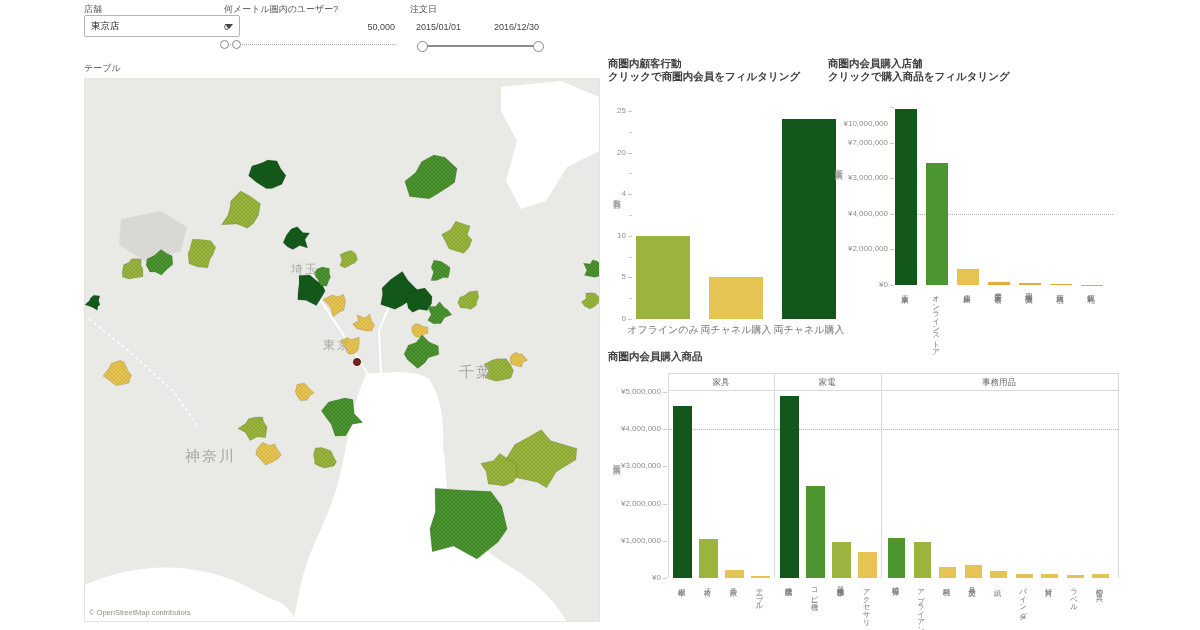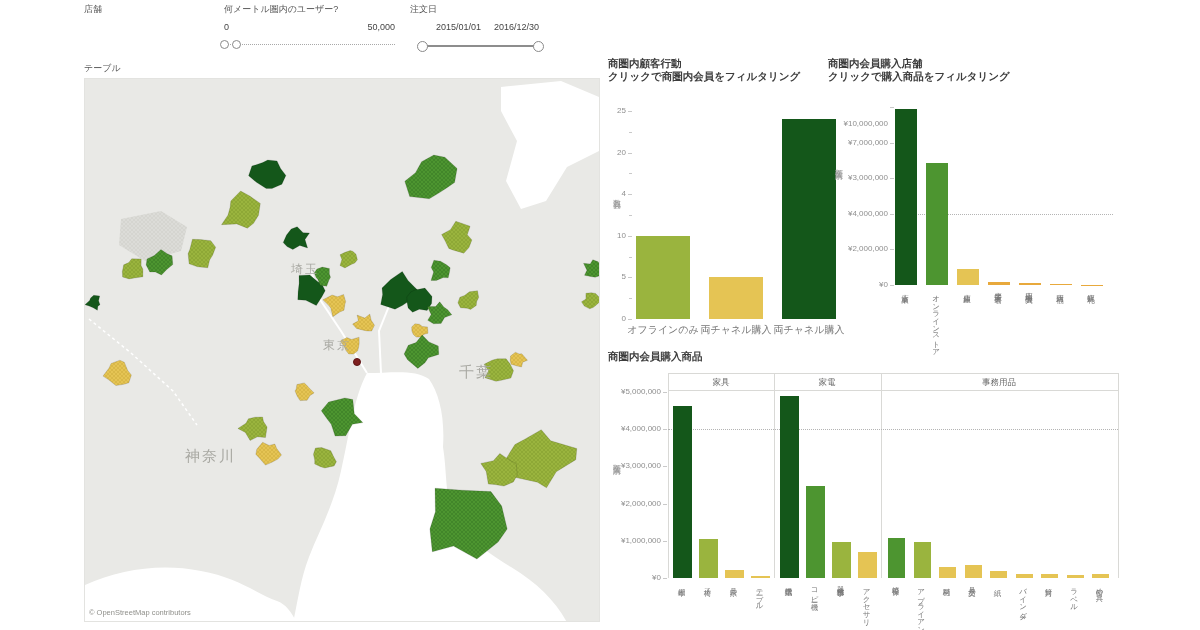--- a/index.html
+++ b/index.html
@@ -30,30 +30,34 @@
           border-radius:50%;box-sizing:border-box;}
   .map-pref{position:absolute;color:#a9a9a3;letter-spacing:2px;}
   .attrib{position:absolute;font-size:7.5px;color:#90908b;}
 </style>
 </head>
 <body>
 
 <div id="app">
 
   <div class="abs ctl-label" style="left:84px;top:3px;">店舗</div>
+  <div class="dd" style="left:84px;top:15px;width:148px;height:20px;">
+    <span>東京店</span>
+    <span class="caret"></span>
+  </div>
 
   <div class="abs ctl-label" style="left:224px;top:3px;">何メートル圏内のユーザー?</div>
   <div class="slider-val" style="left:224px;top:22px;">0</div>
   <div class="slider-val" style="left:320px;top:22px;width:75px;text-align:right;">50,000</div>
   <div class="abs" style="left:224px;top:44px;width:171px;border-top:1px dotted #a8a8a8;"></div>
   <div class="handle" style="left:220px;top:40px;"></div>
   <div class="handle" style="left:232px;top:40px;"></div>
 
   <div class="abs ctl-label" style="left:410px;top:3px;">注文日</div>
-  <div class="slider-val" style="left:436px;top:22px;">2015/01/01</div>
+  <div class="slider-val" style="left:416px;top:22px;">2015/01/01</div>
   <div class="slider-val" style="left:494px;top:22px;">2016/12/30</div>
   <div class="abs" style="left:422px;top:45px;width:116px;border-top:2px solid #8d8d8d;"></div>
   <div class="handle" style="left:417px;top:41px;width:11px;height:11px;"></div>
   <div class="handle" style="left:533px;top:41px;width:11px;height:11px;"></div>
 
   <div class="abs ctl-label" style="left:84px;top:62px;">テーブル</div>
   <div id="map-box" class="abs" style="left:84px;top:78px;width:516px;height:544px;border:1px solid #e3e3e0;box-sizing:border-box;overflow:hidden;">
     <svg id="map-svg" width="514" height="542">
         <defs>
           <pattern id="pat-dark_green" width="4" height="4" patternUnits="userSpaceOnUse">

